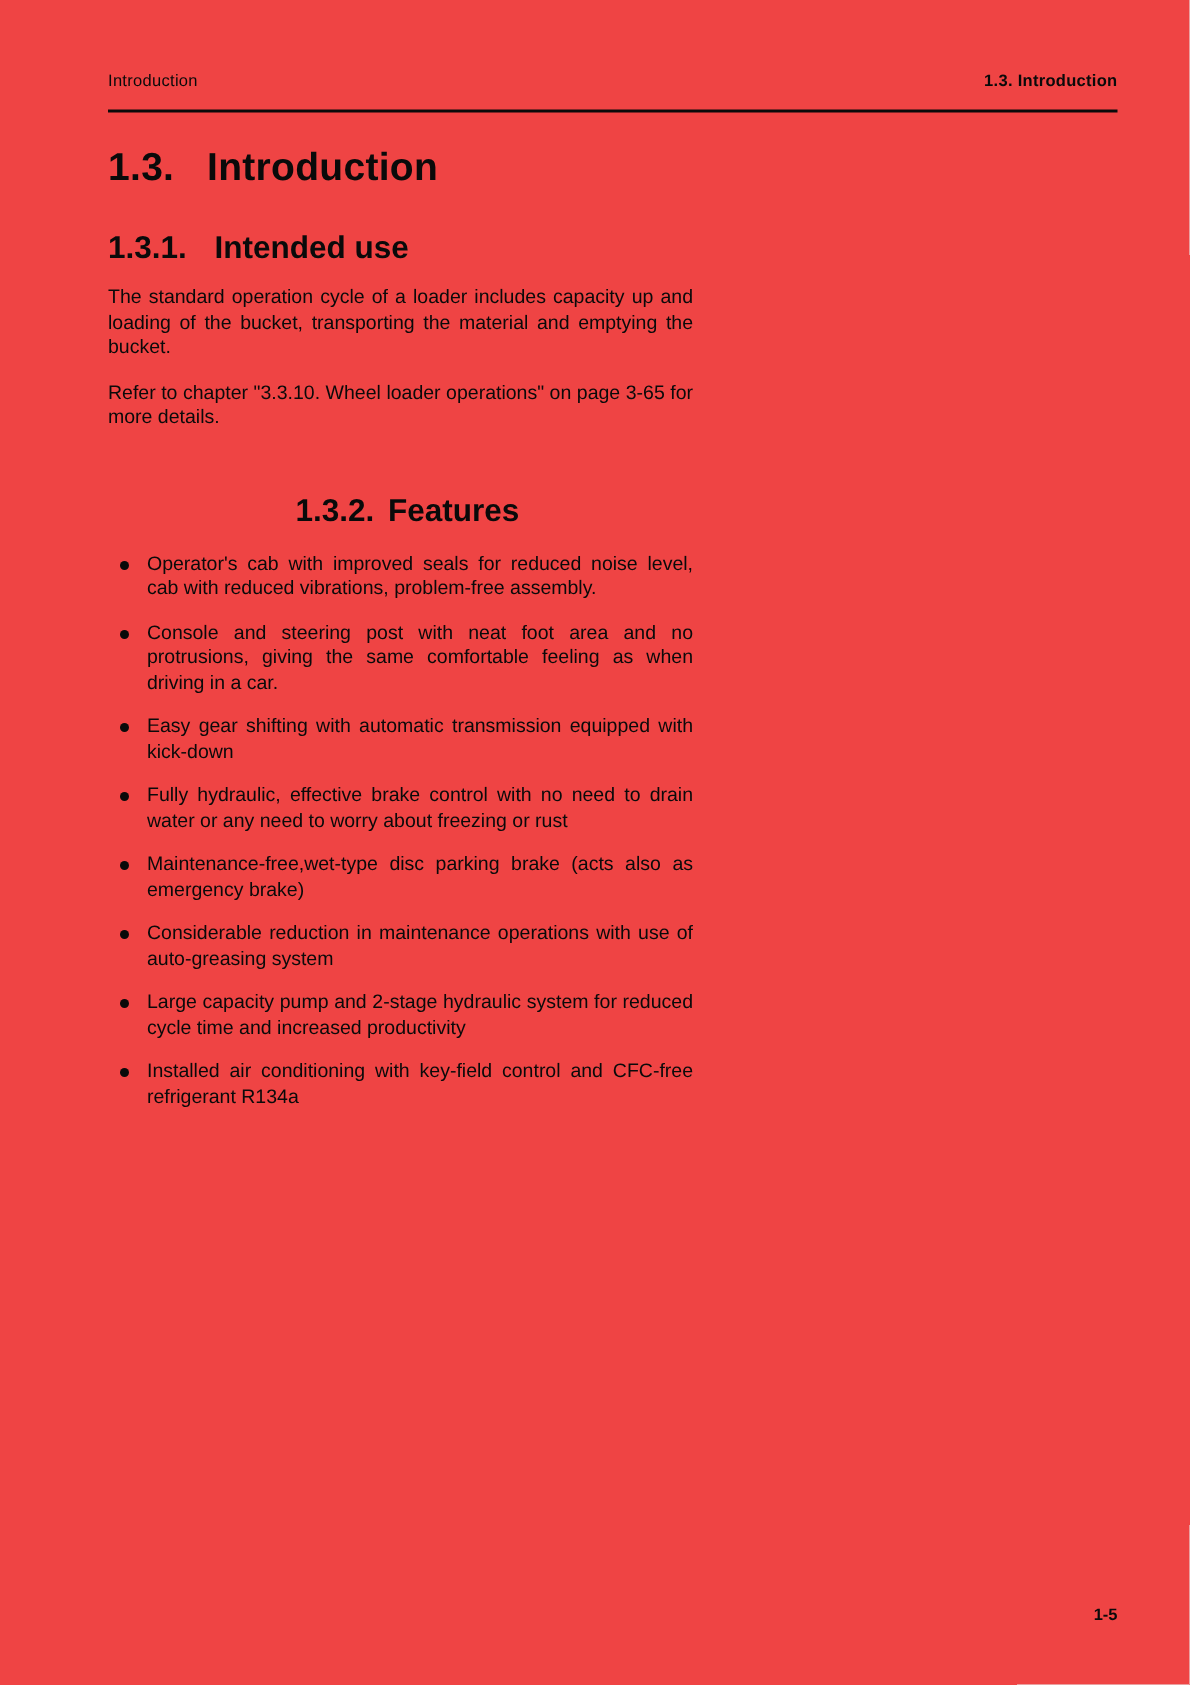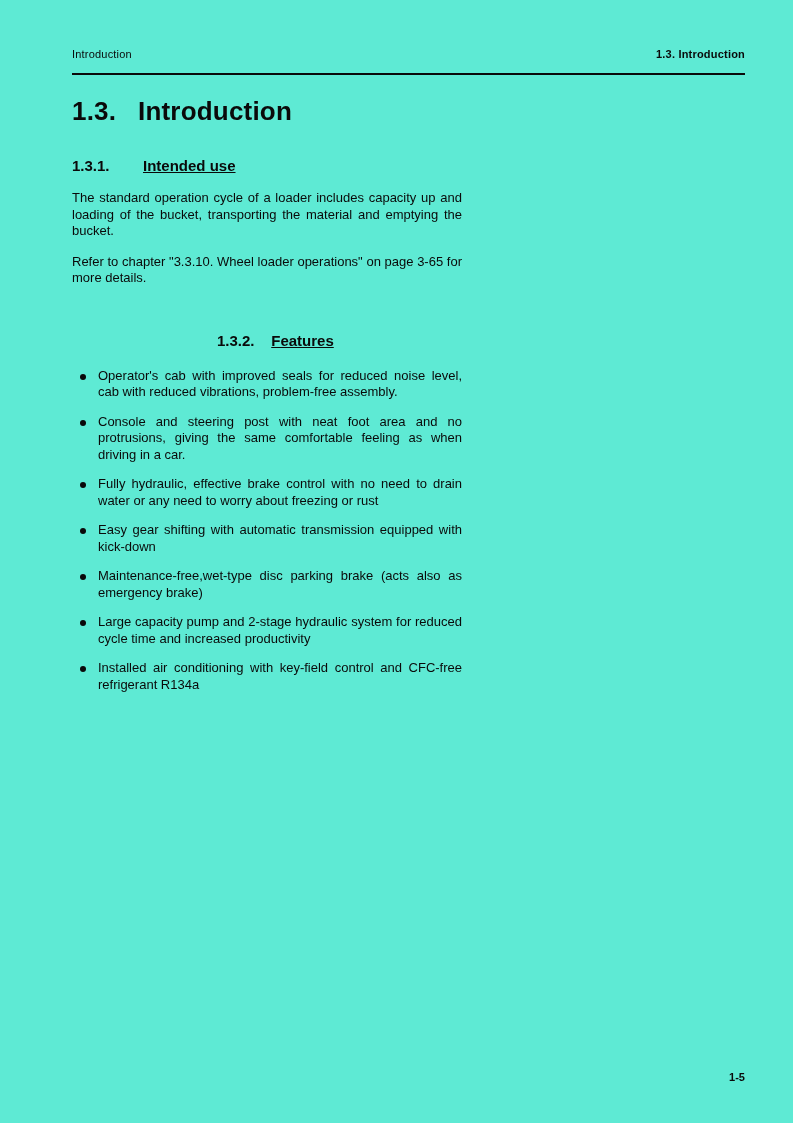--- a/index.html
+++ b/index.html
@@ -2,21 +2,21 @@
 <html><head>
 <meta charset="utf-8">
 <style>
   * { margin: 0; padding: 0; box-sizing: border-box; }
   html, body { background: #e8e8e8; }
   body { font-family: "Liberation Sans", "DejaVu Sans", sans-serif; }
   .page {
     position: relative;
     width: 793px;
     height: 1123px;
-    background: #5eead4;
+    background: #ef4444;
     color: #0a0a0a;
     margin: 0 auto;
     overflow: hidden;
   }
 
   
   .running-header {
     position: absolute;
     left: 72px;
     right: 48px;
@@ -48,26 +48,25 @@
   h1.doc-title {
     font-size: 26px;
     font-weight: bold;
     line-height: 30px;
     letter-spacing: 0.2px;
     white-space: nowrap;
   }
   h1.doc-title .num { display: inline-block; width: 66px; }
 
   h2.section-heading {
-    font-size: 15px;
+    font-size: 21px;
     font-weight: bold;
     line-height: 20px;
     margin: 30px 0 14px 0;
     white-space: nowrap;
-    text-decoration: underline;
   }
   h2.section-heading .num { display: inline-block; width: 71px; }
   h2.section-heading.second { margin-top: 44px; text-align: center; }
 
   .body-text {
     font-size: 13px;
     line-height: 16.5px;
     text-align: justify;
   }
   p.para { margin: 0 0 14px 0; }
@@ -147,29 +146,33 @@
         <li>
           <span class="bullet"></span>
           <span>Operator's cab with improved seals for reduced noise level, cab with reduced vibrations, problem-free assembly.</span>
         </li>
         <li>
           <span class="bullet"></span>
           <span>Console and steering post with neat foot area and no protrusions, giving the same comfortable feeling as when driving in a car.</span>
         </li>
         <li>
           <span class="bullet"></span>
+          <span>Easy gear shifting with automatic transmission equipped with kick-down</span>
+        </li>
+        <li>
+          <span class="bullet"></span>
           <span>Fully hydraulic, effective brake control with no need to drain water or any need to worry about freezing or rust</span>
         </li>
         <li>
           <span class="bullet"></span>
-          <span>Easy gear shifting with automatic transmission equipped with kick-down</span>
+          <span>Maintenance-free,wet-type disc parking brake (acts also as emergency brake)</span>
         </li>
         <li>
           <span class="bullet"></span>
-          <span>Maintenance-free,wet-type disc parking brake (acts also as emergency brake)</span>
+          <span>Considerable reduction in maintenance operations with use of auto-greasing system</span>
         </li>
         <li>
           <span class="bullet"></span>
           <span>Large capacity pump and 2-stage hydraulic system for reduced cycle time and increased productivity</span>
         </li>
         <li>
           <span class="bullet"></span>
           <span>Installed air conditioning with key-field control and CFC-free refrigerant R134a</span>
         </li>
       </ul>

